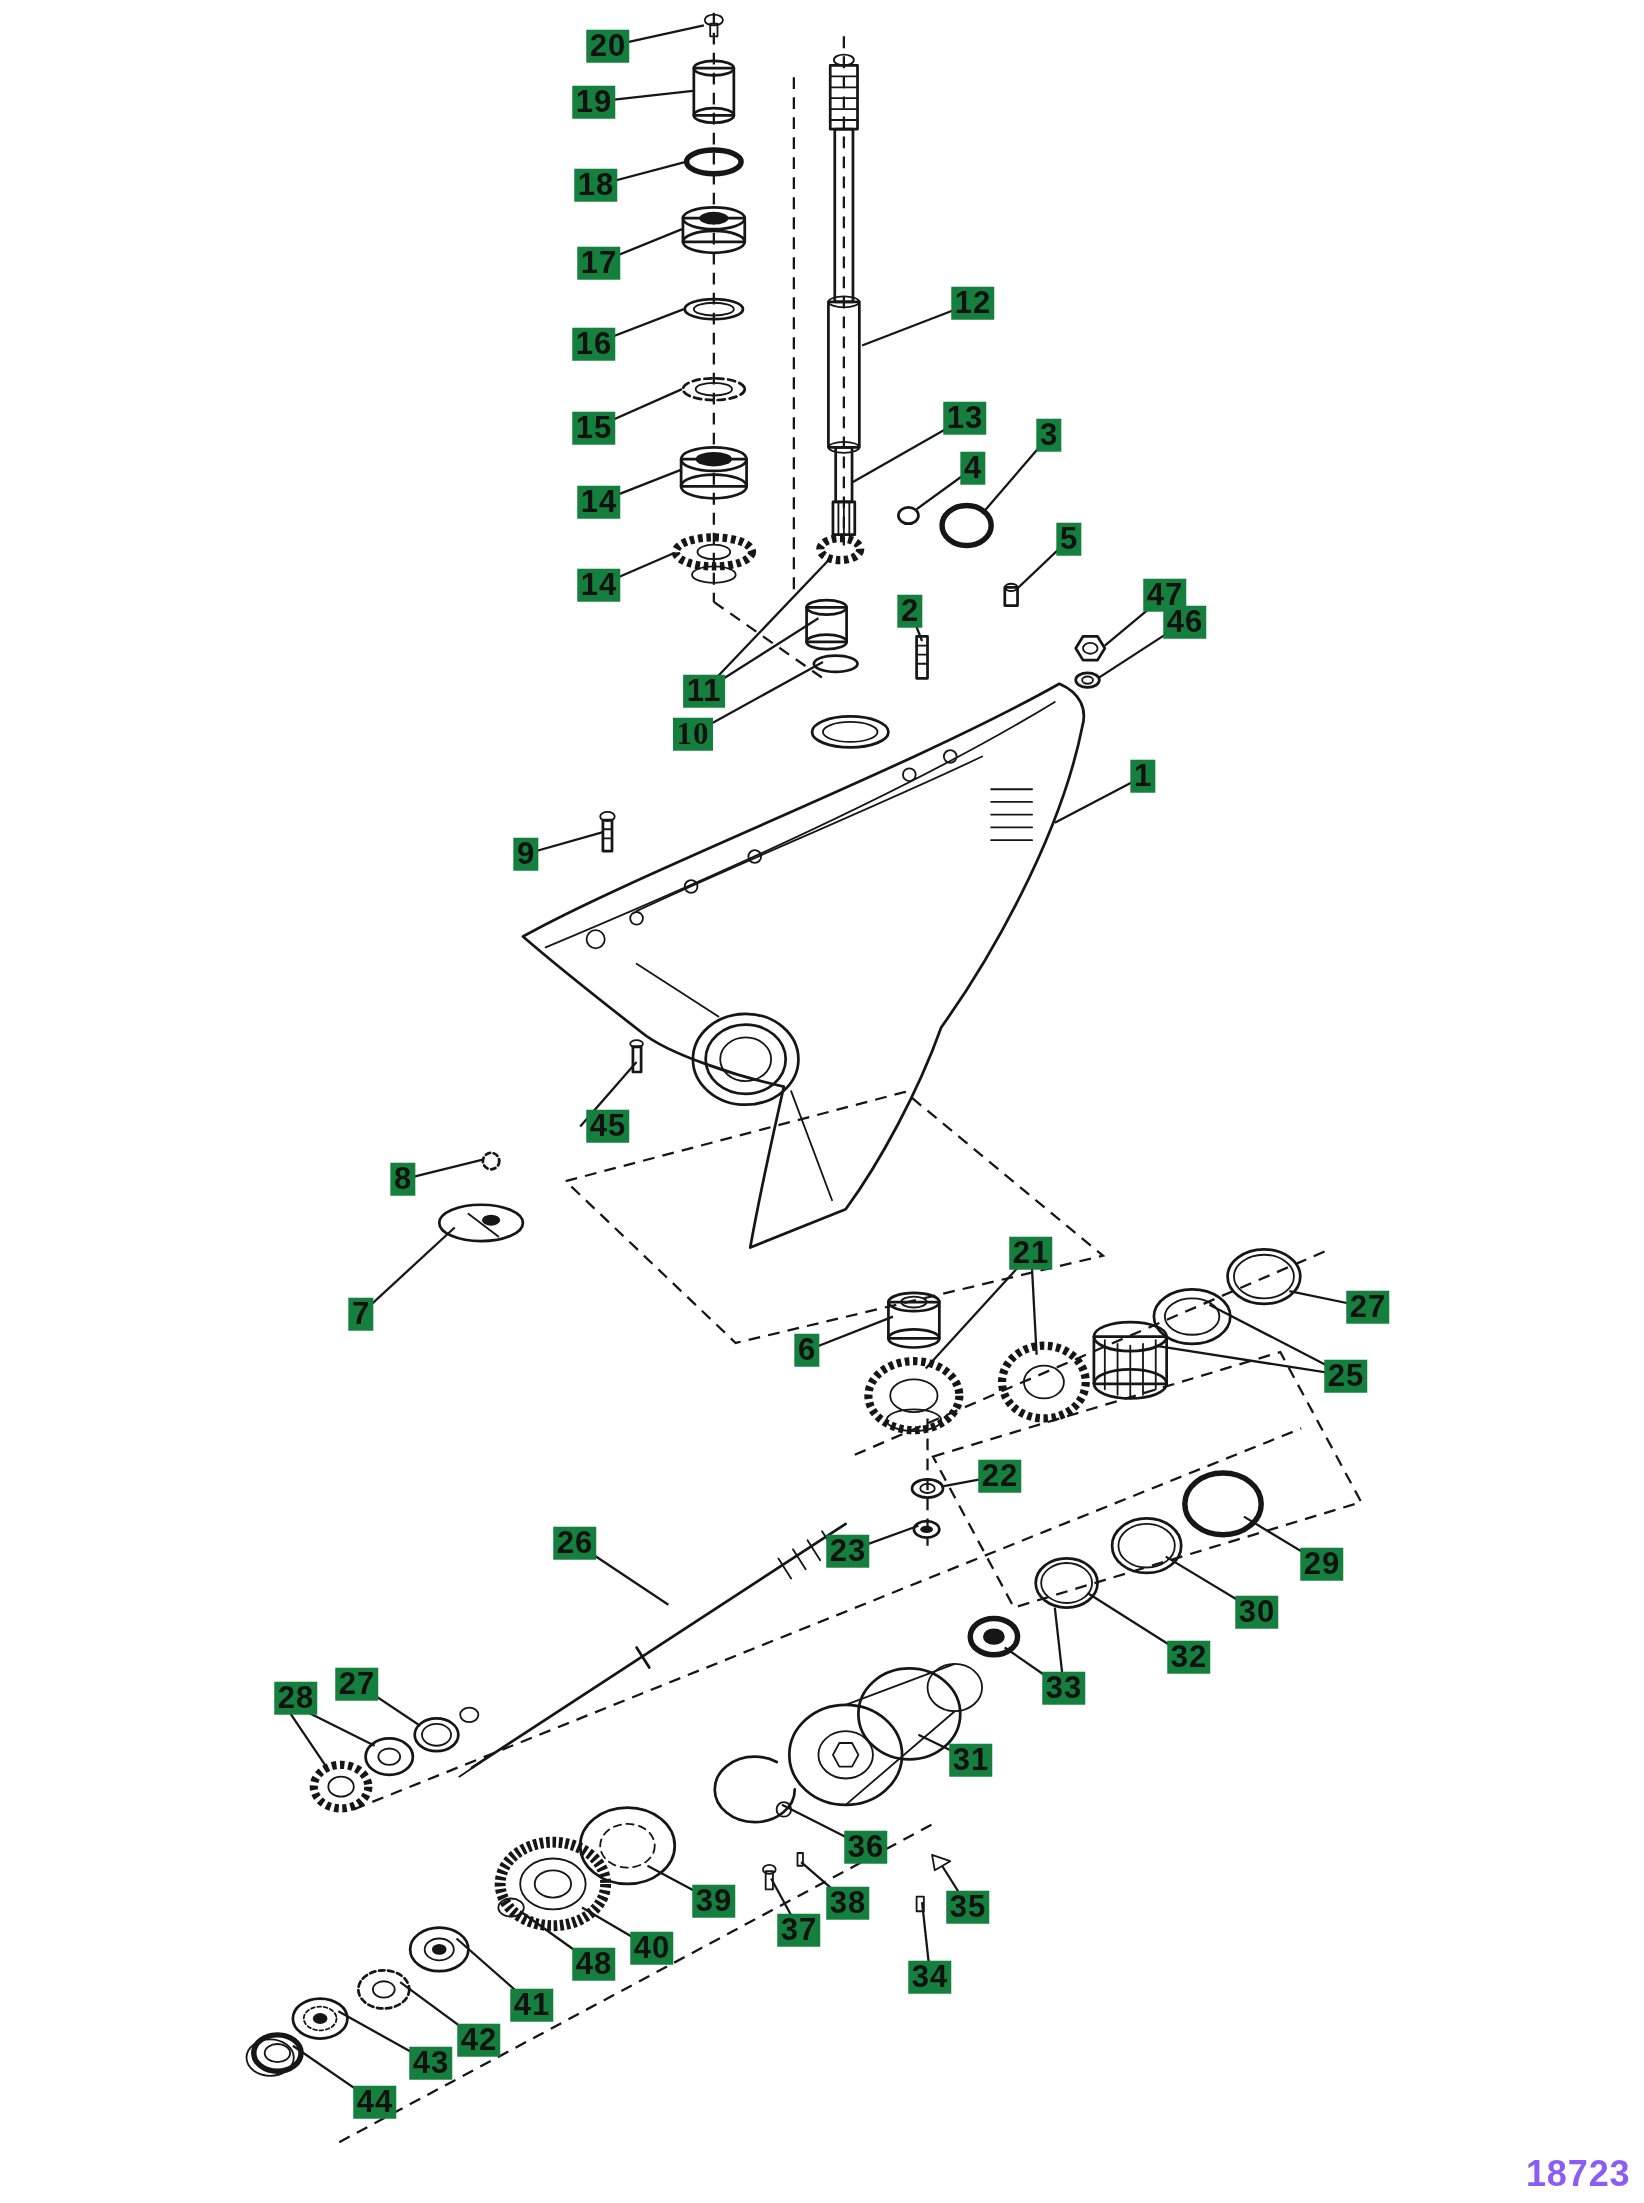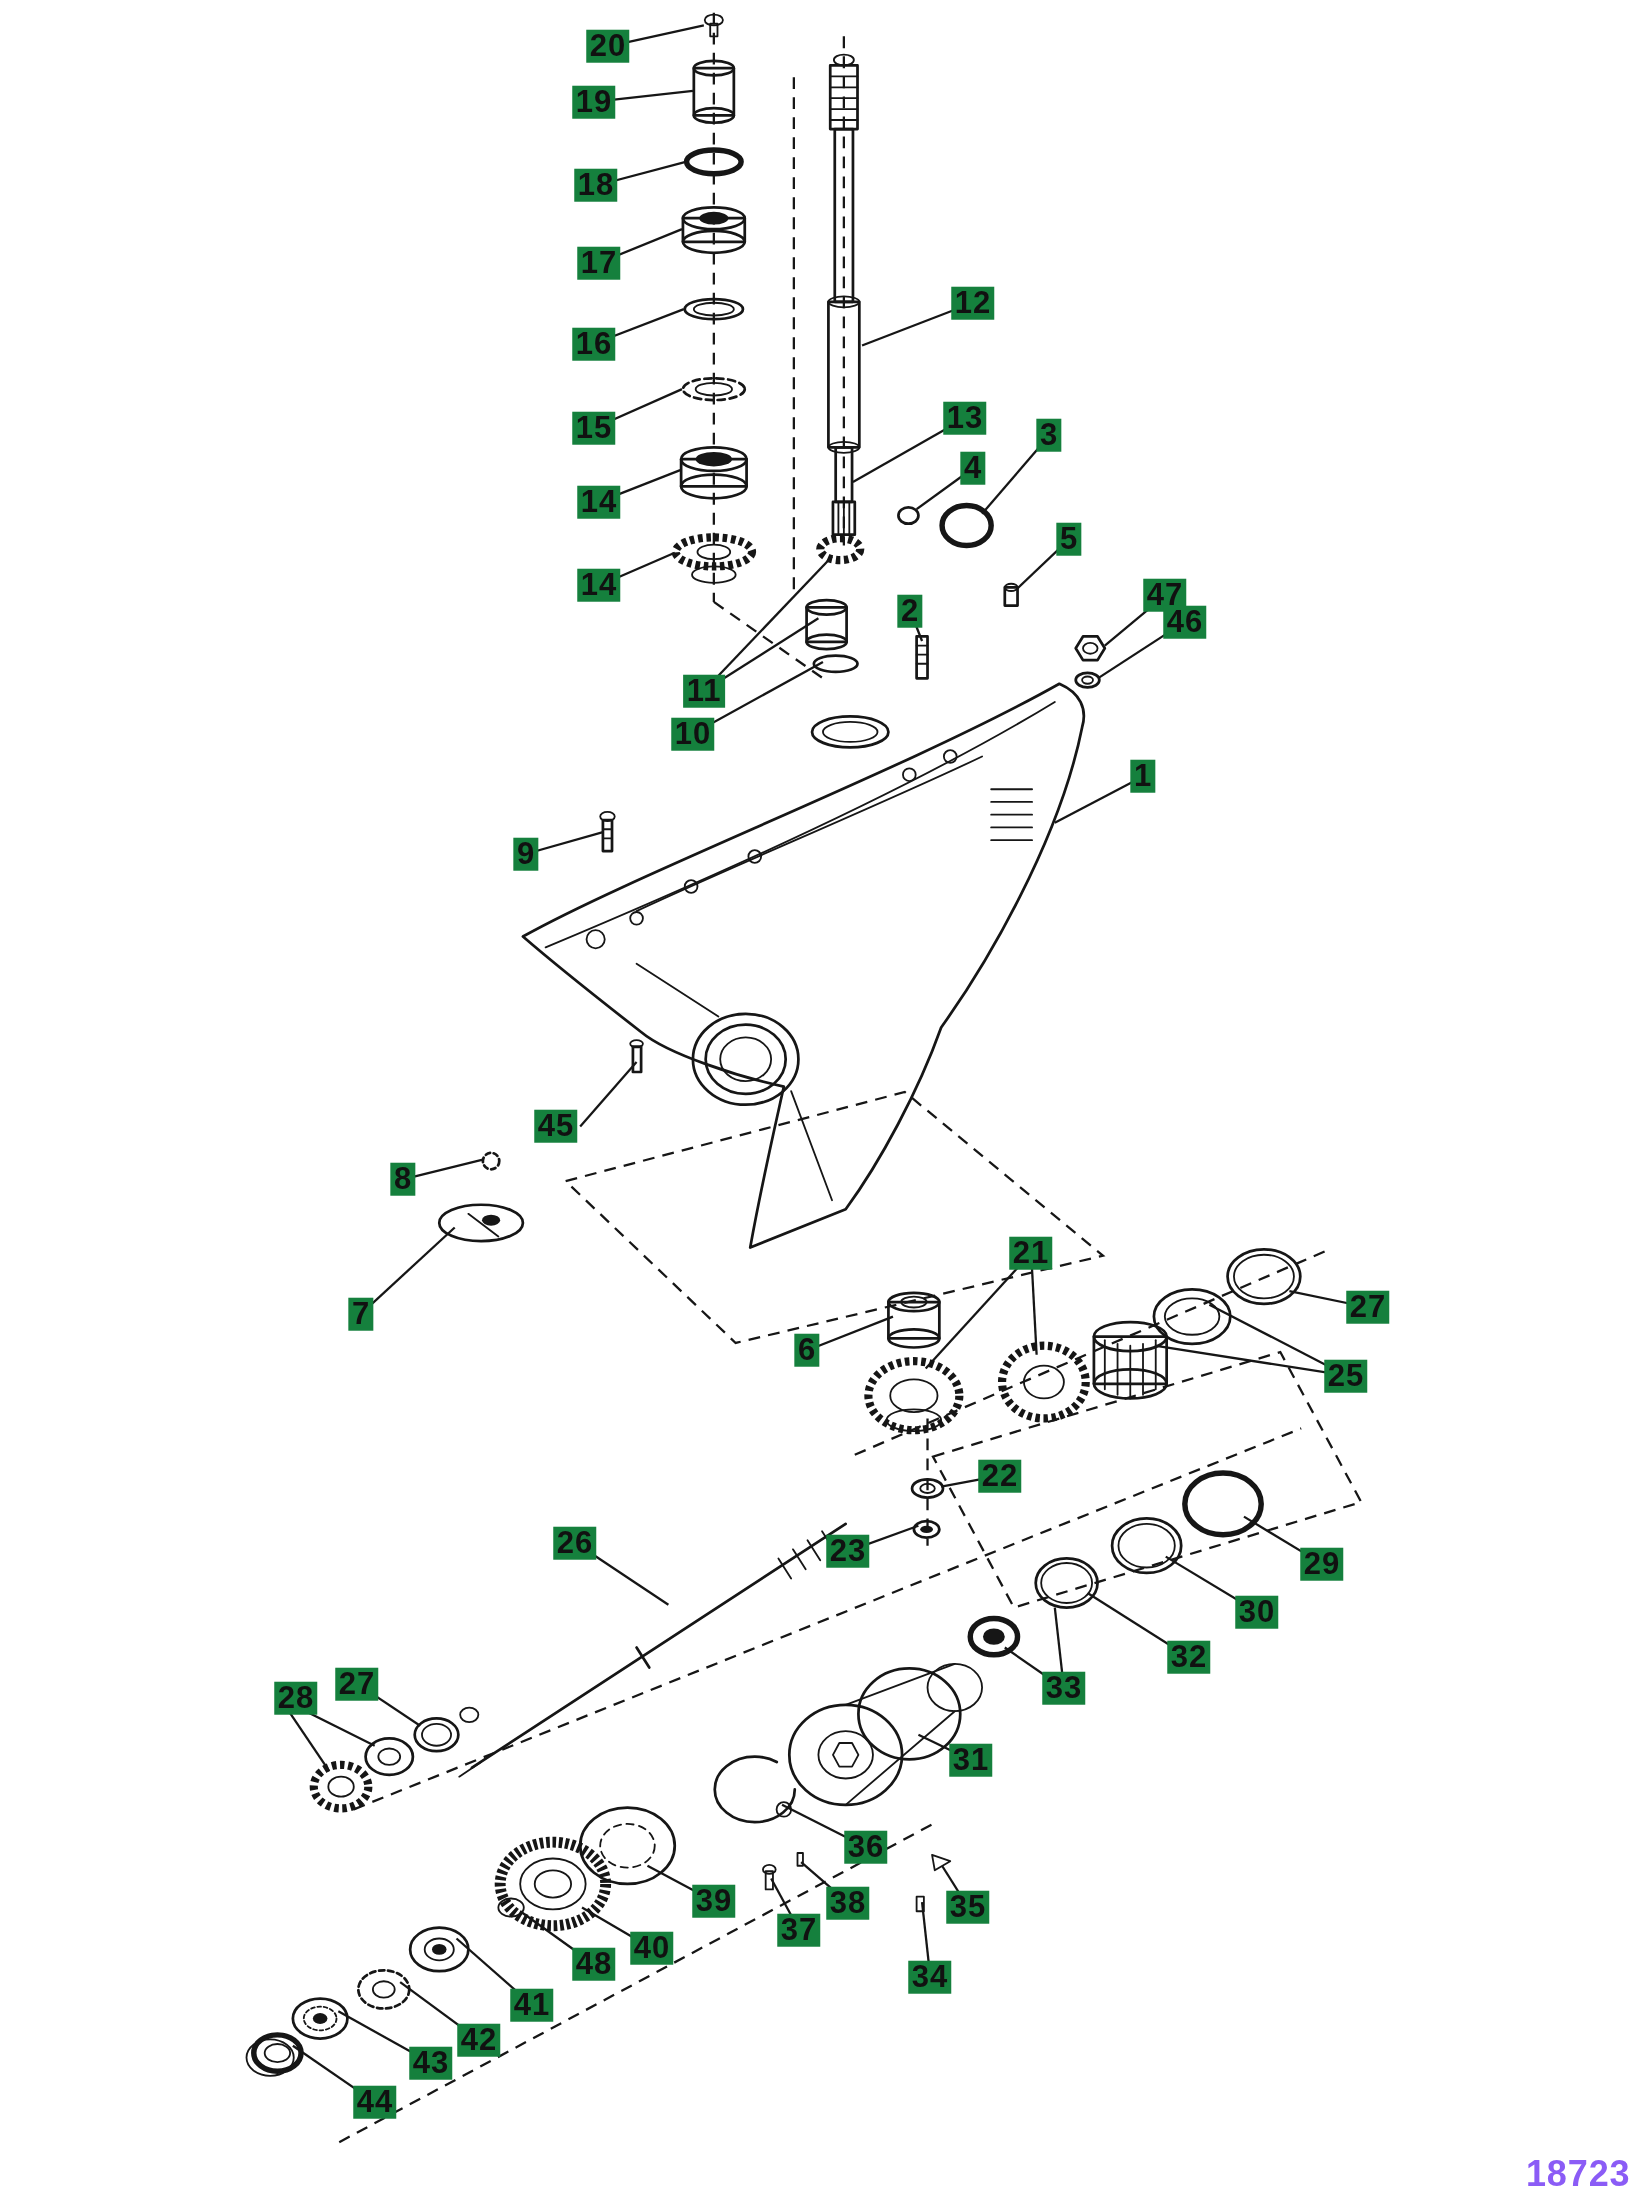--- a/index.html
+++ b/index.html
@@ -309,24 +309,24 @@
       <div class="callout" style="left: 599px; top: 585px;">14</div>
       <div class="callout" style="left: 973px; top: 303px;">12</div>
       <div class="callout" style="left: 965px; top: 418px;">13</div>
       <div class="callout" style="left: 1049px; top: 435px;">3</div>
       <div class="callout" style="left: 973px; top: 468px;">4</div>
       <div class="callout" style="left: 1069px; top: 539px;">5</div>
       <div class="callout" style="left: 1165px; top: 595px;">47</div>
       <div class="callout" style="left: 1185px; top: 622px;">46</div>
       <div class="callout" style="left: 910px; top: 611px;">2</div>
       <div class="callout" style="left: 704px; top: 691px;">11</div>
-      <div class="callout" style="left: 693px; top: 734px;">10</div>
+      <div class="callout" style="left: 693px; top: 734px; font-family: Liberation Serif, serif;">10</div>
       <div class="callout" style="left: 1143px; top: 776px;">1</div>
       <div class="callout" style="left: 526px; top: 854px;">9</div>
-      <div class="callout" style="left: 556px; top: 1126px;">45</div>
+      <div class="callout" style="left: 608px; top: 1126px;">45</div>
       <div class="callout" style="left: 403px; top: 1179px;">8</div>
       <div class="callout" style="left: 361px; top: 1314px;">7</div>
       <div class="callout" style="left: 1031px; top: 1253px;">21</div>
       <div class="callout" style="left: 1368px; top: 1307px;">27</div>
       <div class="callout" style="left: 1346px; top: 1376px;">25</div>
       <div class="callout" style="left: 807px; top: 1350px;">6</div>
       <div class="callout" style="left: 1000px; top: 1476px;">22</div>
       <div class="callout" style="left: 848px; top: 1551px;">23</div>
       <div class="callout" style="left: 575px; top: 1543px;">26</div>
       <div class="callout" style="left: 1322px; top: 1564px;">29</div>

